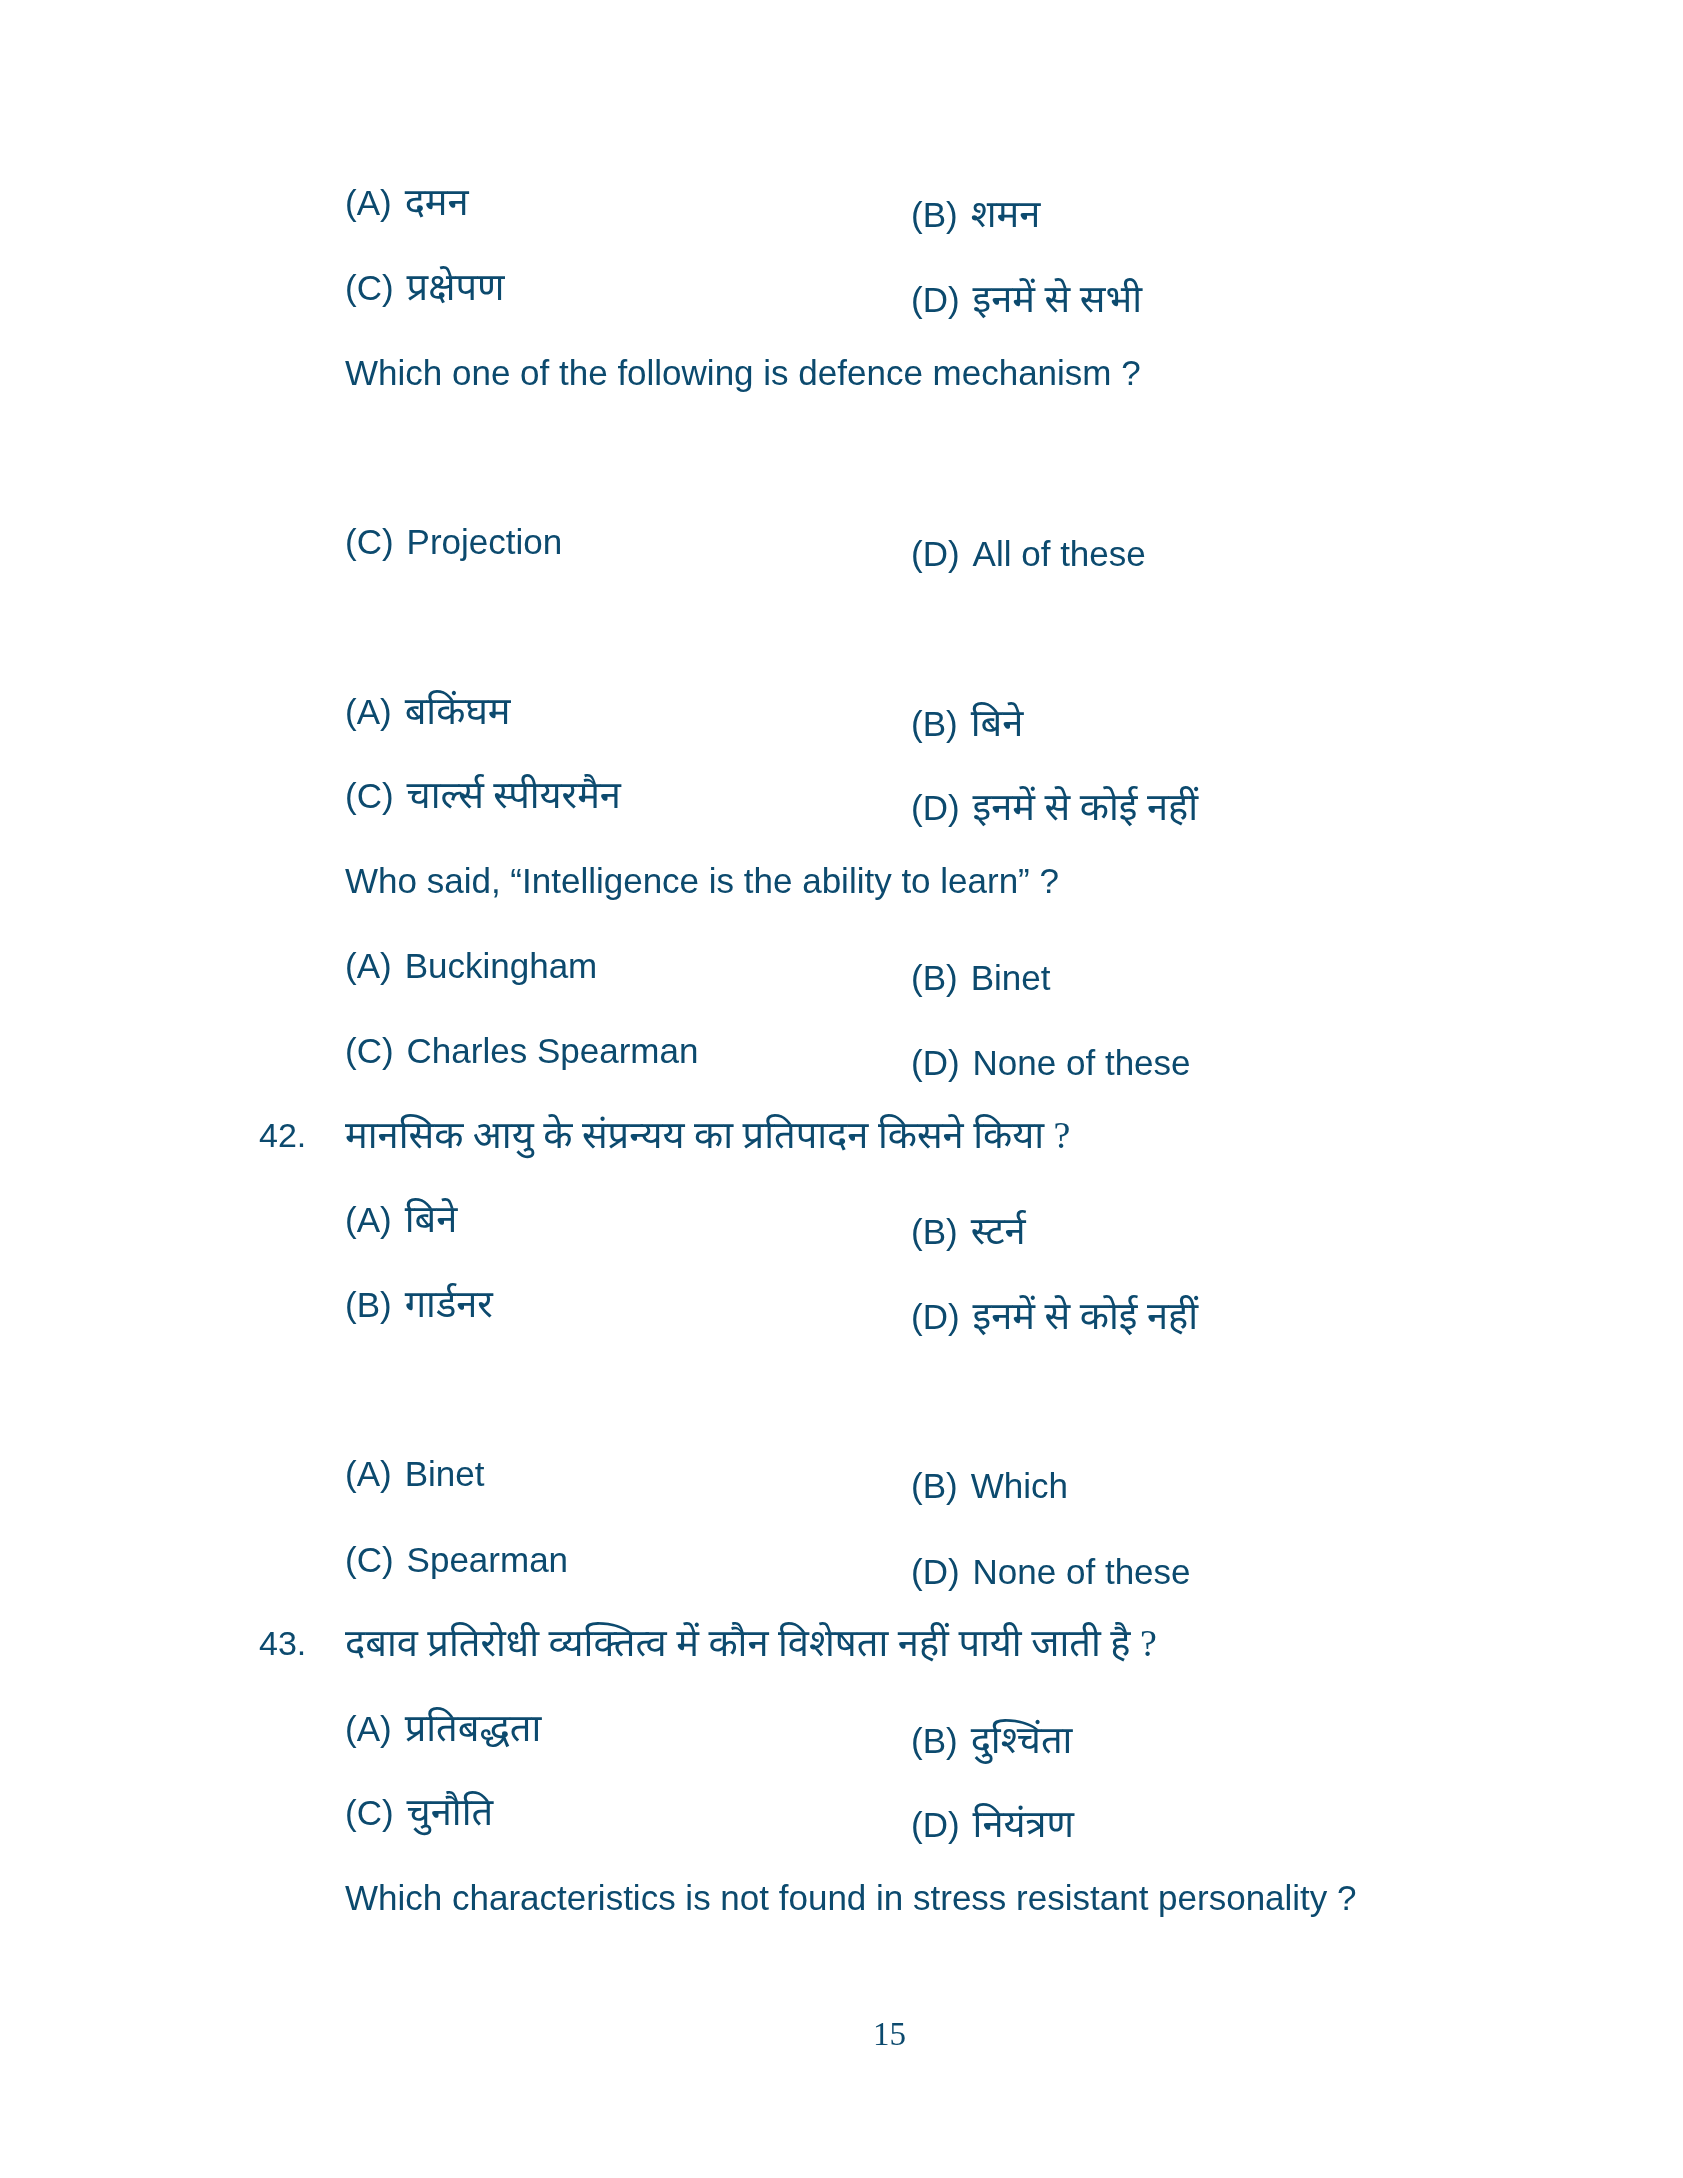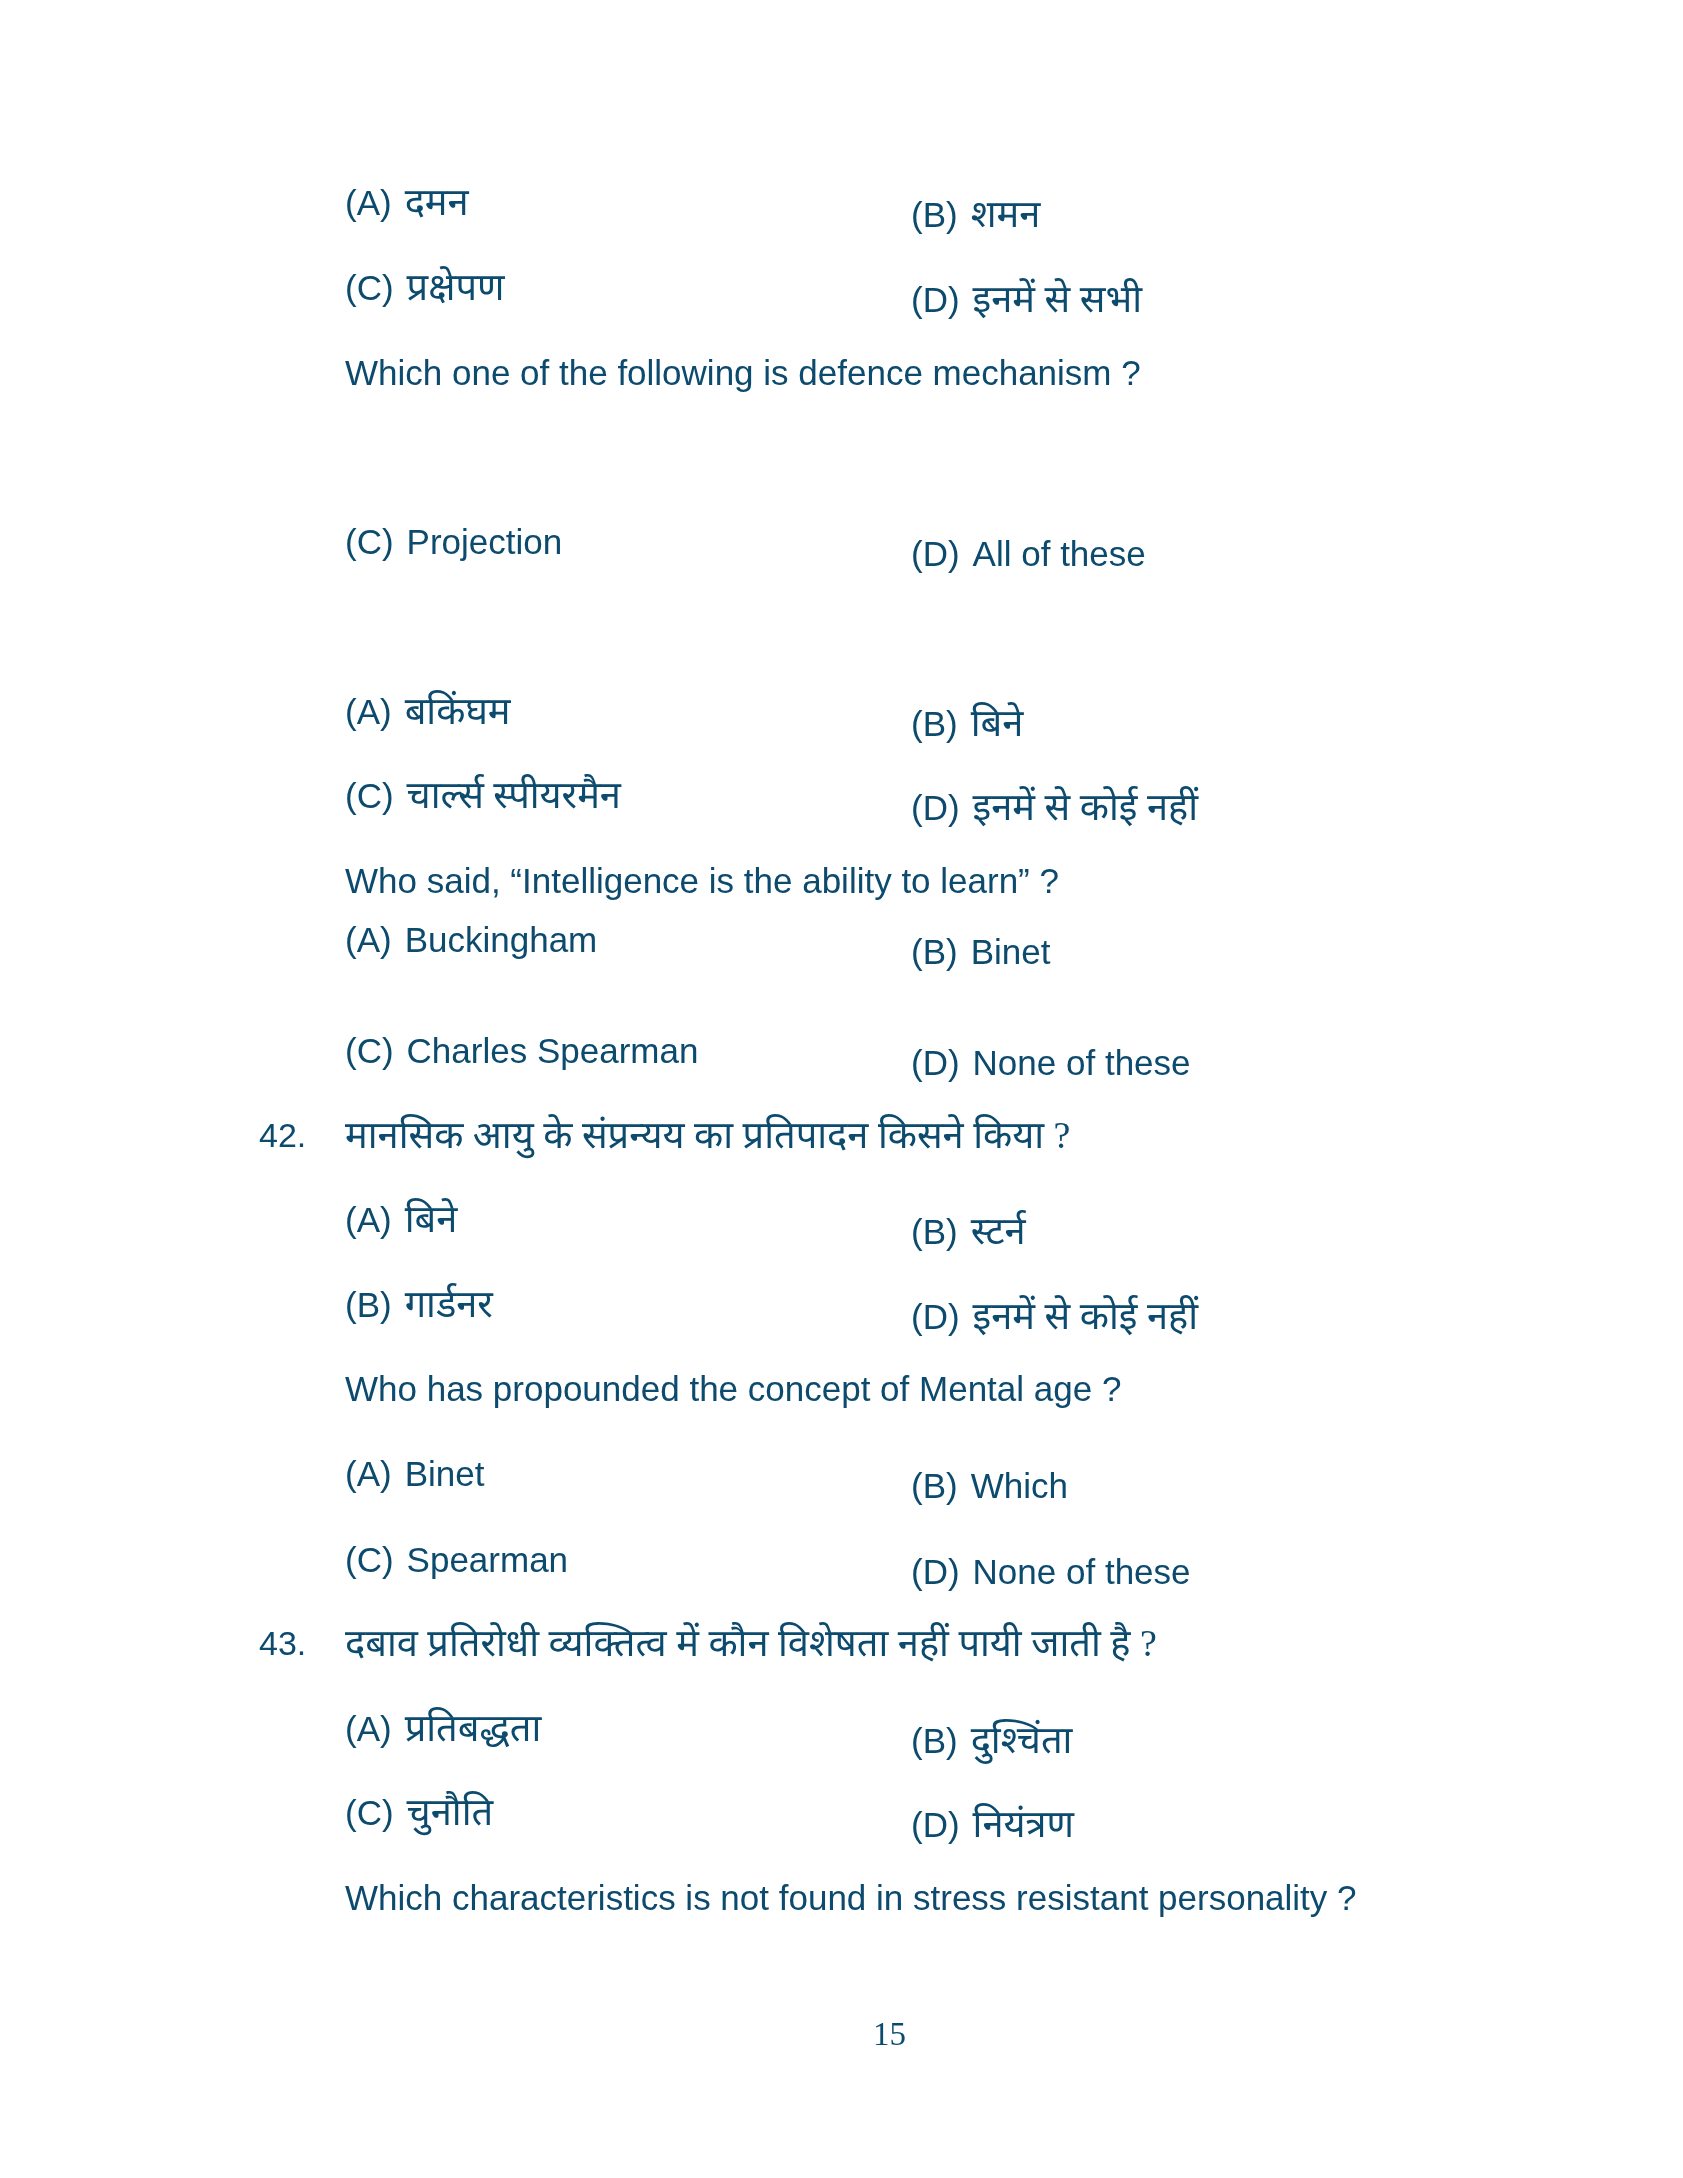--- a/index.html
+++ b/index.html
@@ -60,43 +60,40 @@
     <span class="colA"><span class="lab">(A)</span><span class="hi">बकिंघम</span></span>
     <span class="colB"><span class="lab">(B)</span><span class="hi">बिने</span></span>
   </div>
   <div class="line" style="top:768px">
     <span class="colA"><span class="lab">(C)</span><span class="hi">चार्ल्स स्पीयरमैन</span></span>
     <span class="colB"><span class="lab">(D)</span><span class="hi">इनमें से कोई नहीं</span></span>
   </div>
   <div class="line" style="top:853px">
     <span class="qtext en">Who said, “Intelligence is the ability to learn” ?</span>
   </div>
-  <div class="line" style="top:912px">
+  <div class="line" style="top:938px">
     <span class="colA"><span class="lab">(A)</span><span class="en">Buckingham</span></span>
     <span class="colB"><span class="lab">(B)</span><span class="en">Binet</span></span>
   </div>
   <div class="line" style="top:1023px">
     <span class="colA"><span class="lab">(C)</span><span class="en">Charles Spearman</span></span>
     <span class="colB"><span class="lab">(D)</span><span class="en">None of these</span></span>
   </div>
 
   <div class="line" style="top:1108px">
     <span class="qnum">42.</span>
     <span class="qtext hi">मानसिक आयु के संप्रन्यय का  प्रतिपादन किसने किया ?</span>
   </div>
   <div class="line" style="top:1192px">
     <span class="colA"><span class="lab">(A)</span><span class="hi">बिने</span></span>
     <span class="colB"><span class="lab">(B)</span><span class="hi">स्टर्न</span></span>
   </div>
   <div class="line" style="top:1277px">
     <span class="colA"><span class="lab">(B)</span><span class="hi">गार्डनर</span></span>
     <span class="colB"><span class="lab">(D)</span><span class="hi">इनमें से कोई नहीं</span></span>
-  </div>
-  <div class="line" style="top:1361px">
-    <span class="qtext en">Who has propounded the concept of Mental age ?</span>
   </div>
   <div class="line" style="top:1446px">
     <span class="colA"><span class="lab">(A)</span><span class="en">Binet</span></span>
     <span class="colB"><span class="lab">(B)</span><span class="en">Which</span></span>
   </div>
   <div class="line" style="top:1532px">
     <span class="colA"><span class="lab">(C)</span><span class="en">Spearman</span></span>
     <span class="colB"><span class="lab">(D)</span><span class="en">None of these</span></span>
   </div>
 

